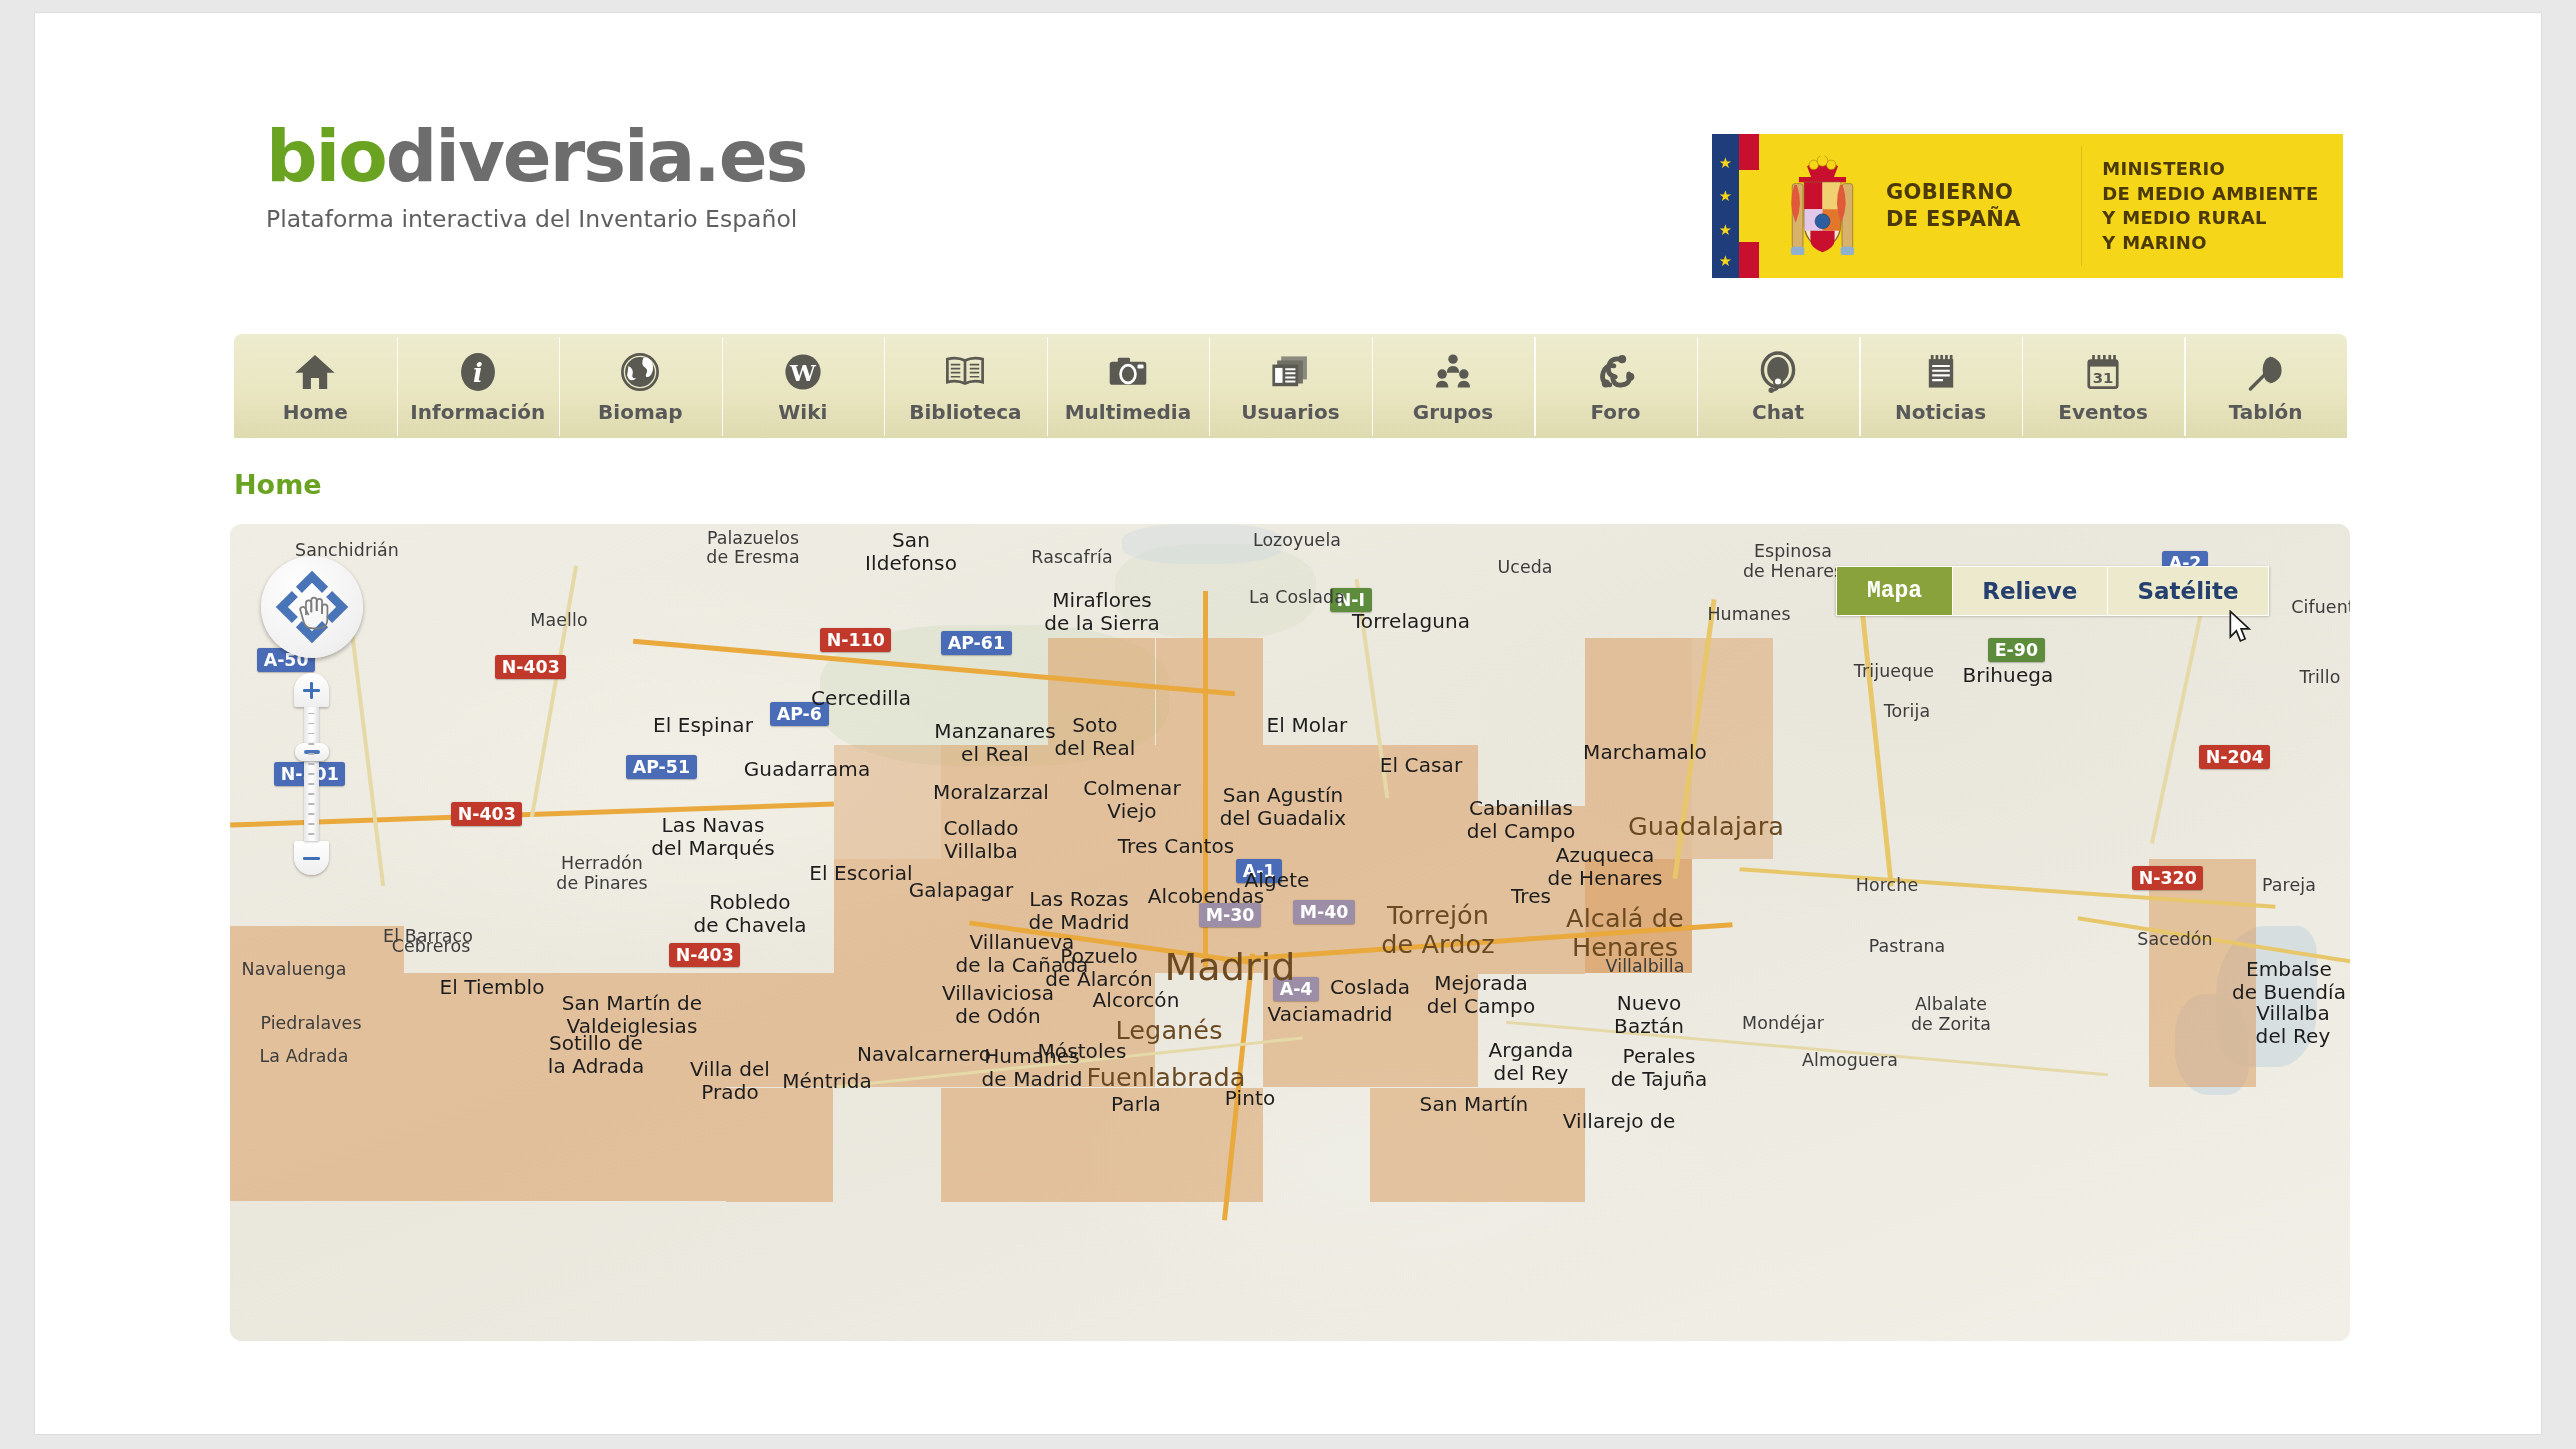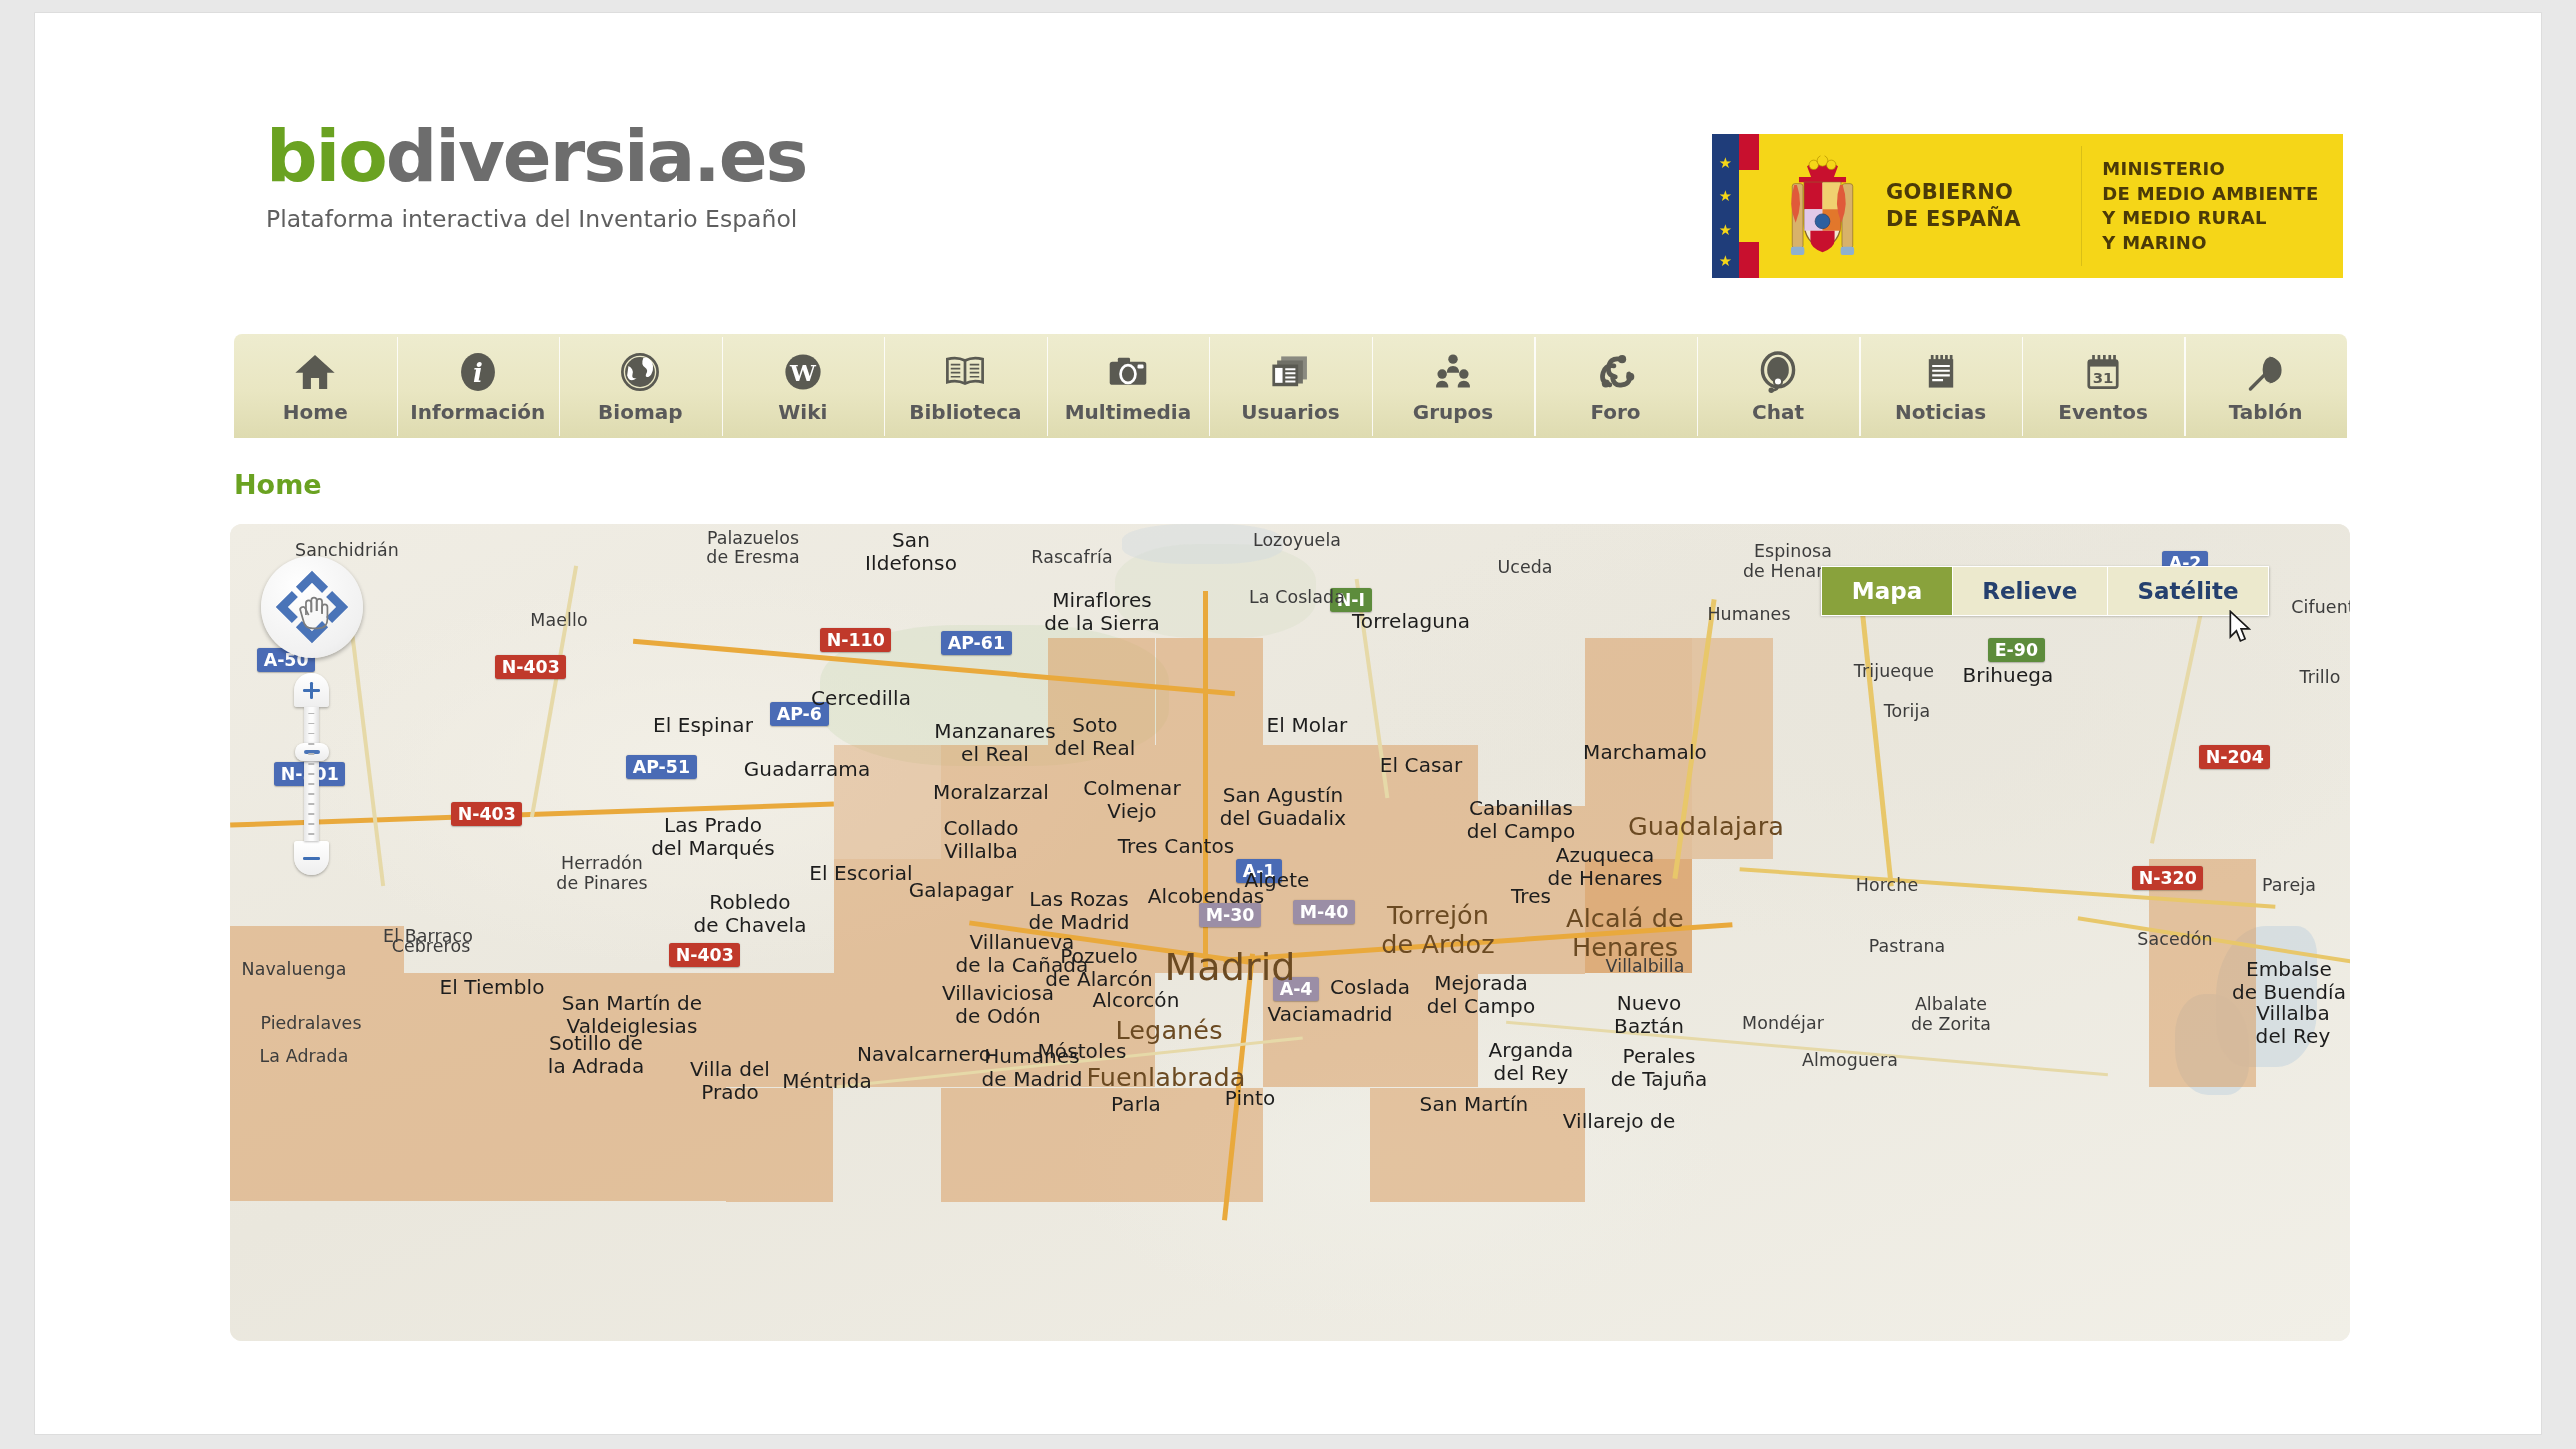--- a/index.html
+++ b/index.html
@@ -87,21 +87,21 @@
   .plabel.sm{font-size:17.4px;color:#3c3c3c;}
   .plabel.md{font-size:20px;}
   .plabel.lg{font-size:25.5px;color:#6b4a22;}
   .plabel.xl{font-size:38px;color:#6b4a22;}
 
   
   .maptype{position:absolute;right:81px;top:42px;display:flex;border:1.3px solid #fff;box-shadow:0 0.7px 2.7px rgba(0,0,0,.35);}
   .mt-btn{padding:10.7px 29.5px;font-family:"DejaVu Sans",sans-serif;font-size:23px;font-weight:bold;
           background:#ece9cd;color:#25406e;cursor:pointer;border-right:1.3px solid #fff;}
   .mt-btn:last-child{border-right:none;}
-  .mt-btn.active{background:#89a23c;color:#fff;}
+  .mt-btn.active{background:#89a23c;color:#fff;font-family:Liberation Mono, monospace;}
 
   
   .pan{position:absolute;left:31px;top:32px;width:102px;height:102px;border-radius:50%;
        background:radial-gradient(circle at 38% 30%,#ffffff,#f1f1f1 70%,#e2e2e2 100%);
        box-shadow:0 2px 4.7px rgba(0,0,0,.3);}
   .pan svg{position:absolute;left:0;top:0;}
   .zoomctl{position:absolute;left:64px;top:149px;width:35px;}
   .zbtn{width:35px;height:34px;background:linear-gradient(180deg,#fff,#eee);box-shadow:0 1.3px 2.7px rgba(0,0,0,.3);
         display:flex;align-items:center;justify-content:center;cursor:pointer;}
   .zbtn.top{border-radius:17.4px 17.4px 2.7px 2.7px;}
@@ -526,21 +526,21 @@
           <div>Guadalajara</div>
         </div>
         <div class="plabel md" style="left: 751px; top: 315px;">
           <div>Collado</div>
           <div>Villalba</div>
         </div>
         <div class="plabel md" style="left: 946px; top: 322px;">
           <div>Tres Cantos</div>
         </div>
         <div class="plabel md" style="left: 483px; top: 312px;">
-          <div>Las Prado</div>
+          <div>Las Navas</div>
           <div>del Marqués</div>
         </div>
         <div class="plabel md" style="left: 631px; top: 349px;">
           <div>El Escorial</div>
         </div>
         <div class="plabel sm" style="left: 372px; top: 349px;">
           <div>Herradón</div>
           <div>de Pinares</div>
         </div>
         <div class="plabel md" style="left: 731px; top: 366px;">

